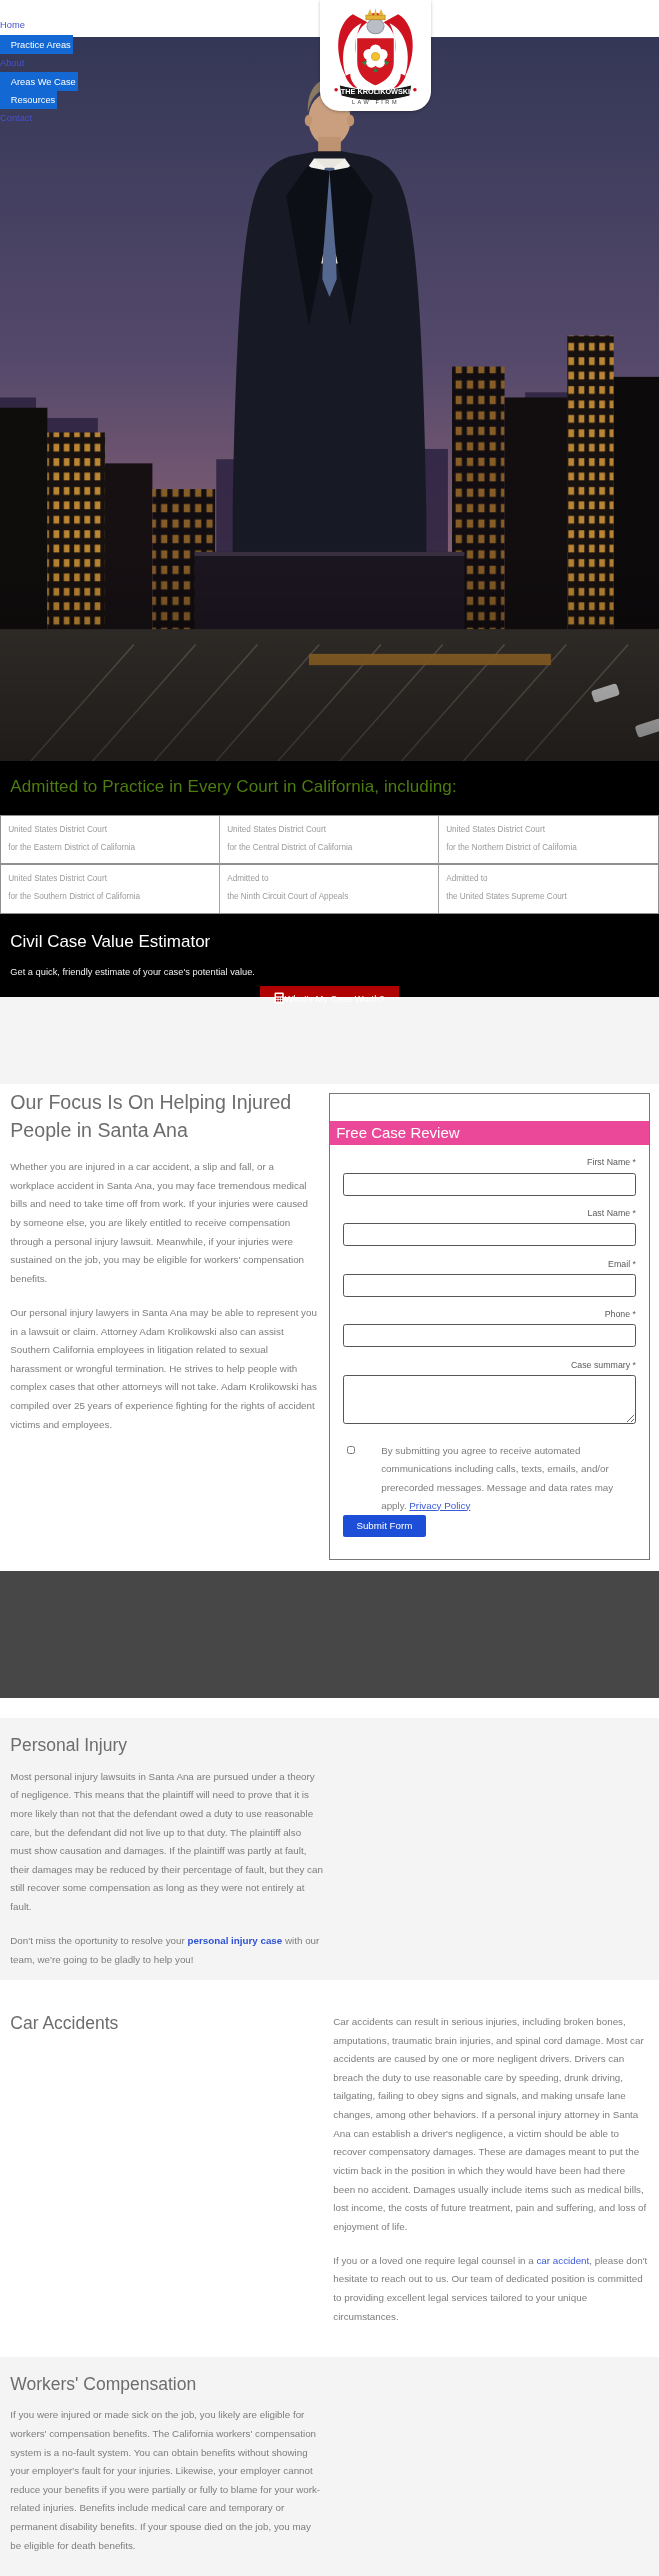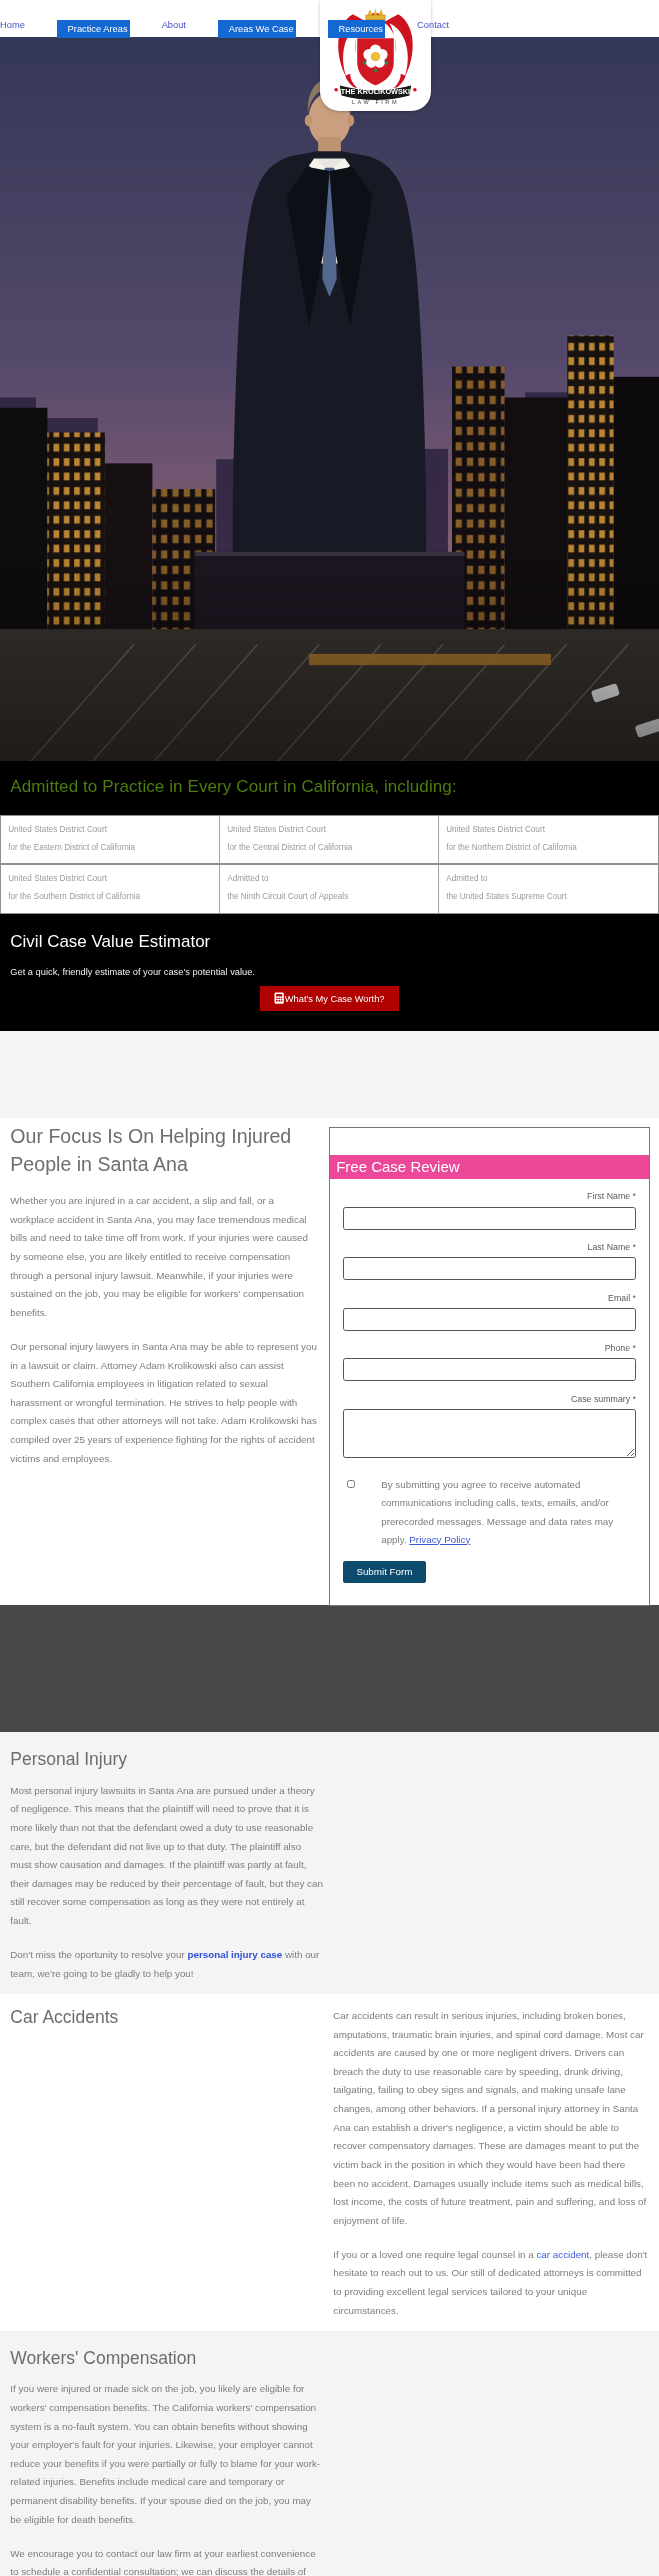--- a/index.html
+++ b/index.html
@@ -1,21 +1,21 @@
 <!DOCTYPE html>
 <html style="font-size:8.2px"><head>
 <meta charset="utf-8">
 <style>
   html,body{margin:0;padding:0;background:#fff;}
   .page{width:659px;position:relative;font-family:"Liberation Sans",sans-serif;}
   a{text-decoration:none;}
 
   
   .topbar{height:37px;background:#fff;position:relative;z-index:3;}
-  .nav{position:absolute;top:19.6px;left:0;z-index:20;display:flex;flex-direction:row;align-items:flex-start;gap:32px;}
+  .nav{position:absolute;top:19.6px;left:0;z-index:20;display:flex;flex-direction:column;align-items:flex-start;}
   .nav-link{font-size:9.3px;color:#4652cd;line-height:11.3px;display:block;}
   .nav-btn{background:#1468d3;color:#fff;font-size:9.3px;line-height:10.3px;padding:4.1px 2.1px 4.1px 10.8px;display:block;}
   .nav .m1{margin-bottom:4.6px;}
   .nav .m2{margin-bottom:3.6px;}
   .logo-card{position:absolute;top:0;left:320px;width:111px;height:111px;background:#fff;border-radius:0 0 19.6px 19.6px;z-index:15;display:flex;justify-content:center;box-shadow:0 1px 3.1px rgba(0,0,0,.25);}
 
   
   .hero{position:relative;height:724px;overflow:hidden;background:#343756;}
   .hero svg{position:absolute;top:0;left:0;}
 
@@ -23,21 +23,21 @@
   .admitted-band{background:#000;height:54px;box-sizing:border-box;padding:15.5px 10.3px 0;}
   .admitted-band h2{margin:0;color:#4d7c0f;font-size:17px;font-weight:400;letter-spacing:0.1px;}
   .courts{display:grid;grid-template-columns:1fr 1fr 1fr;background:#fff;border:1.5px solid #8f8f8f;}
   .court-cell{padding:8.8px 7.2px 11.3px;border-right:0.5px solid #a3a3a3;}
   .court-cell.last{border-right:none;}
   .court-cell.r1{border-bottom:2.1px solid #8f8f8f;}
   .court-cell div{color:#9a9a9a;font-size:8.2px;line-height:9.3px;}
   .court-cell .l2{margin-top:8.8px;}
 
   
-  .estimator{background:#000;height:117px;box-sizing:border-box;padding:18.5px 10.3px 0;}
+  .estimator{background:#000;height:83px;box-sizing:border-box;padding:18.5px 10.3px 0;}
   .estimator h2{margin:0;color:#fff;font-size:17px;font-weight:400;}
   .estimator .sub{color:#f0f0f0;font-size:9.3px;margin-top:14.4px;}
   .calc-btn{margin:9.3px auto 0;background:#b00201;color:#fff;border:none;font-size:9.3px;font-family:inherit;padding:6.2px 14.4px;display:flex;align-items:center;gap:0;cursor:pointer;}
 
   .gray-gap{height:87px;background:#f4f4f4;}
 
   
   .intro{background:#fff;position:relative;min-height:487px;box-sizing:border-box;padding:5.2px 10.3px 0;}
   .intro-left{width:309px;}
   .intro-left h1{font-size:19.6px;line-height:1.42;font-weight:400;color:#6d6d6d;margin:0 0 13.4px;}
@@ -45,26 +45,26 @@
   .form-card{position:absolute;top:8.8px;left:329px;width:321px;box-sizing:border-box;background:#fff;border:0.5px solid #777;padding:27px 13px 21.6px;}
   .form-title{background:#ec4899;color:#fff;font-size:15px;padding:3.6px 6.2px;margin:0 -13px 12.4px;}
   .f-label{display:block;font-size:8.8px;color:#5a5a5a;margin:12.4px 0 5.2px;text-align:right;}
   .f-label.first{margin-top:0;}
   .f-input{width:100%;height:23px;box-sizing:border-box;border:0.5px solid #555;border-radius:2.6px;font-size:8.8px;padding:0 5.2px;font-family:inherit;}
   .f-textarea{width:100%;height:49px;box-sizing:border-box;border:0.5px solid #555;border-radius:2.6px;font-size:8.8px;padding:4.1px 5.2px;font-family:inherit;resize:vertical;}
   .consent{display:flex;gap:23px;margin-top:16.5px;}
   .consent input{width:8.2px;height:8.2px;margin-top:3.6px;flex:none;}
   .consent-text{font-size:9.8px;line-height:1.85;color:#7d7d7d;width:242px;}
   .consent-text a{color:#3d5ad7;text-decoration:underline;}
-  .submit-btn{margin-top:12px;background:#0c4a6e;color:#fff;border:none;border-radius:2.1px;font-size:9.8px;font-family:inherit;padding:5.7px 13.4px;cursor:pointer;}
+  .submit-btn{margin-top:0;background:#1d4ed8;color:#fff;border:none;border-radius:2.1px;font-size:9.8px;font-family:inherit;padding:5.7px 13.4px;cursor:pointer;}
 
   .dark-band{height:127px;background:#474747;}
 
   
-  .sec{box-sizing:border-box;padding:17.5px 10.3px 10.3px;background:#fff;position:relative;}
+  .sec{box-sizing:border-box;padding:17.5px 10.3px 10.3px;background:#fff;position:relative;margin-top:20px;}
   .sec.gray{background:#f4f4f4;}
   .sec-h{font-size:17.5px;font-weight:400;color:#6d6d6d;margin:0 0 11.3px;}
   .col-l{width:313px;}
   .col-r{margin-left:323px;width:316px;}
   .head-abs{position:absolute;left:10.3px;top:13.4px;}
   .cta,.para2{font-size:9.8px;line-height:1.9;color:#7d7d7d;margin:0;}
   .blue-bold{color:#2e51d4;font-weight:bold;}
   .blue-link{color:#3d5ad7;}
   .pi{min-height:239px;}
   .car{min-height:299px;padding-top:13.4px;}
@@ -298,21 +298,21 @@
       <h2 class="sec-h">Personal Injury</h2>
       <p class="para">Most personal injury lawsuits in Santa Ana are pursued under a theory of negligence. This means that the plaintiff will need to prove that it is more likely than not that the defendant owed a duty to use reasonable care, but the defendant did not live up to that duty. The plaintiff also must show causation and damages. If the plaintiff was partly at fault, their damages may be reduced by their percentage of fault, but they can still recover some compensation as long as they were not entirely at fault.</p>
       <p class="cta"><span>Don't miss the oportunity to resolve your </span><a href="#" class="blue-bold">personal injury case</a><span> with our team, we're going to be gladly to help you!</span></p>
     </div>
   </section>
 
   <section class="sec car">
     <h2 class="sec-h head-abs">Car Accidents</h2>
     <div class="col-r">
       <p class="para">Car accidents can result in serious injuries, including broken bones, amputations, traumatic brain injuries, and spinal cord damage. Most car accidents are caused by one or more negligent drivers. Drivers can breach the duty to use reasonable care by speeding, drunk driving, tailgating, failing to obey signs and signals, and making unsafe lane changes, among other behaviors. If a personal injury attorney in Santa Ana can establish a driver's negligence, a victim should be able to recover compensatory damages. These are damages meant to put the victim back in the position in which they would have been had there been no accident. Damages usually include items such as medical bills, lost income, the costs of future treatment, pain and suffering, and loss of enjoyment of life.</p>
-      <p class="para2"><span>If you or a loved one require legal counsel in a </span><a href="#" class="blue-link">car accident</a><span>, please don't hesitate to reach out to us. Our still of dedicated attorneys is committed to providing excellent legal services tailored to your unique circumstances.</span></p>
+      <p class="para2"><span>If you or a loved one require legal counsel in a </span><a href="#" class="blue-link">car accident</a><span>, please don't hesitate to reach out to us. Our team of dedicated position is committed to providing excellent legal services tailored to your unique circumstances.</span></p>
     </div>
   </section>
 
   <section class="sec gray wc">
     <div class="col-l">
       <h2 class="sec-h">Workers' Compensation</h2>
       <p class="para">If you were injured or made sick on the job, you likely are eligible for workers' compensation benefits. The California workers' compensation system is a no-fault system. You can obtain benefits without showing your employer's fault for your injuries. Likewise, your employer cannot reduce your benefits if you were partially or fully to blame for your work-related injuries. Benefits include medical care and temporary or permanent disability benefits. If your spouse died on the job, you may be eligible for death benefits.</p>
       <p class="para2"><span>We encourage you to contact our law firm at your earliest convenience to schedule a confidential consultation; we can discuss the details of your </span></p>
     </div>
   </section>

